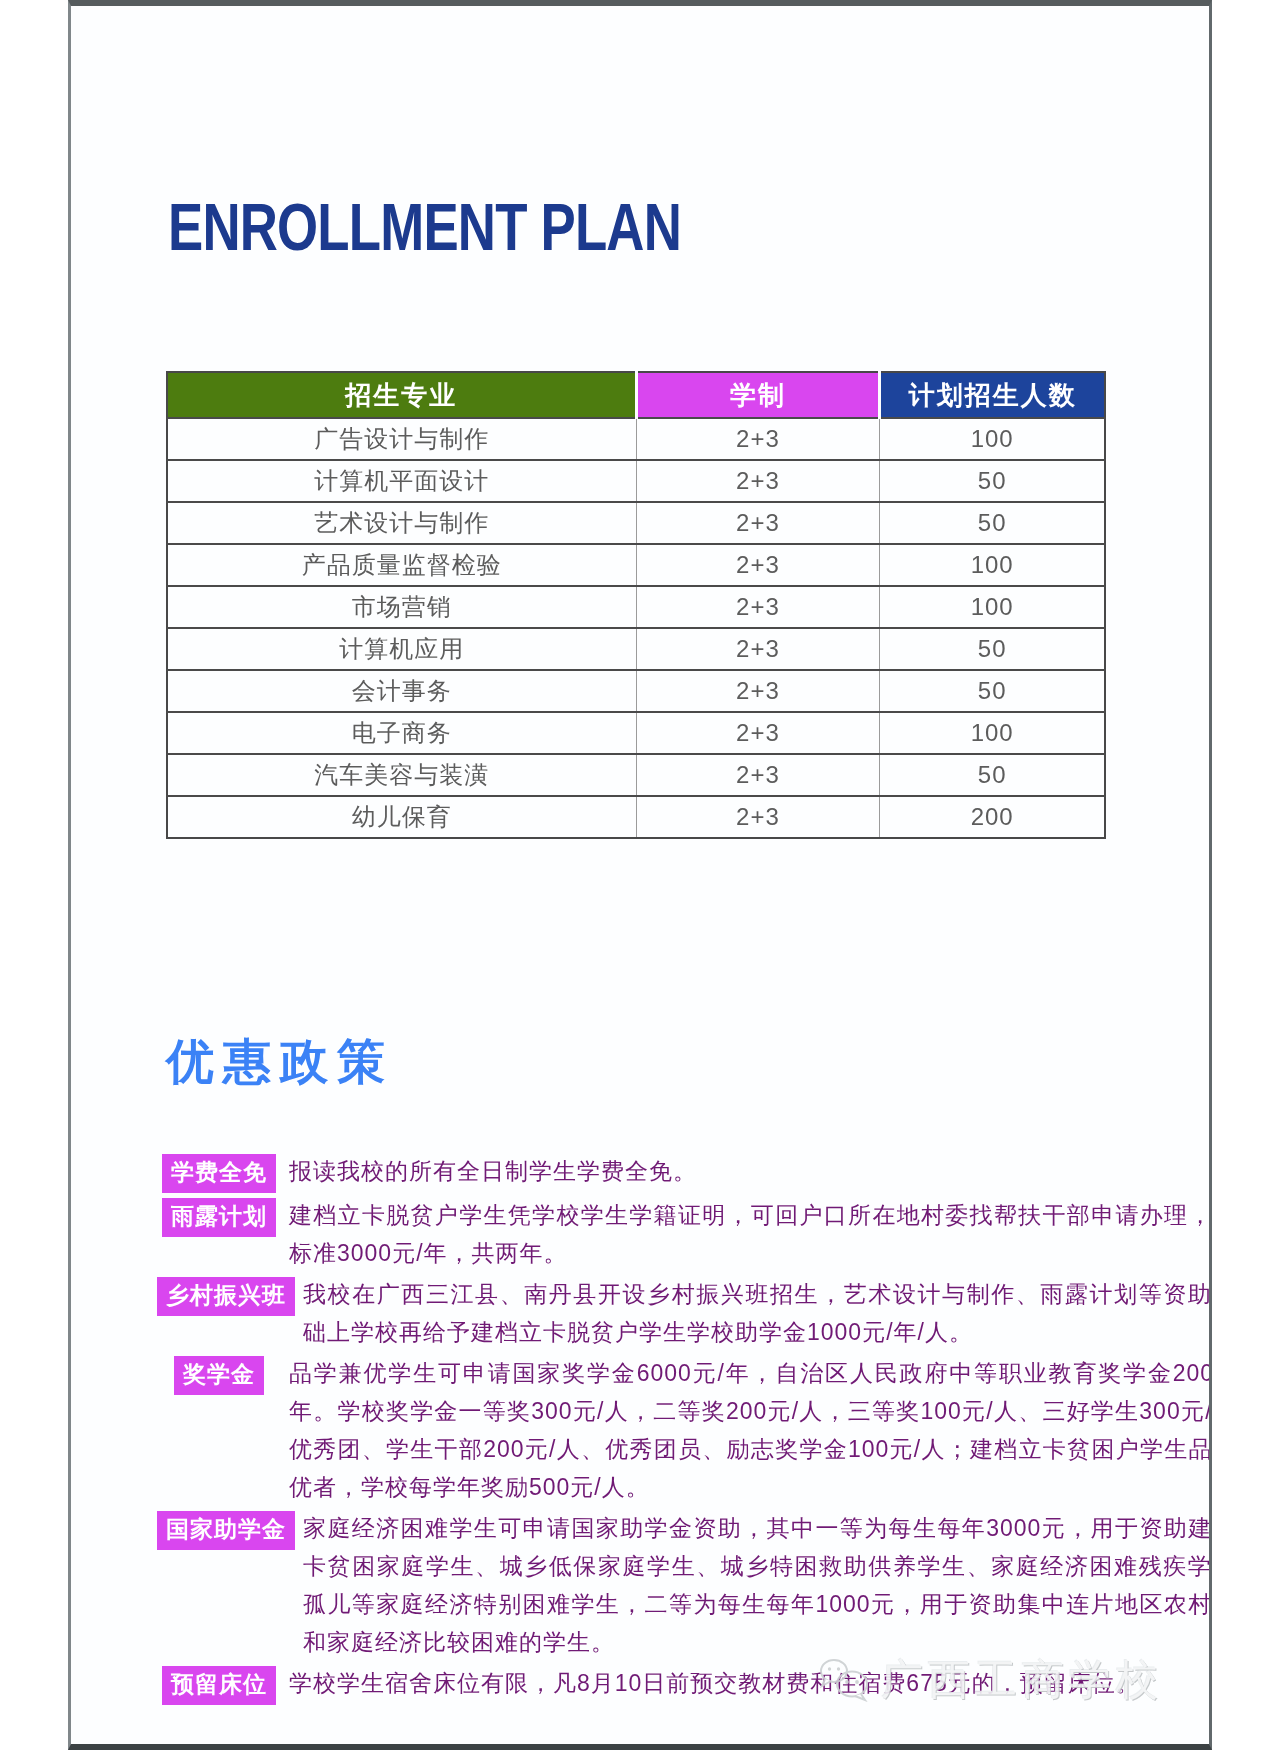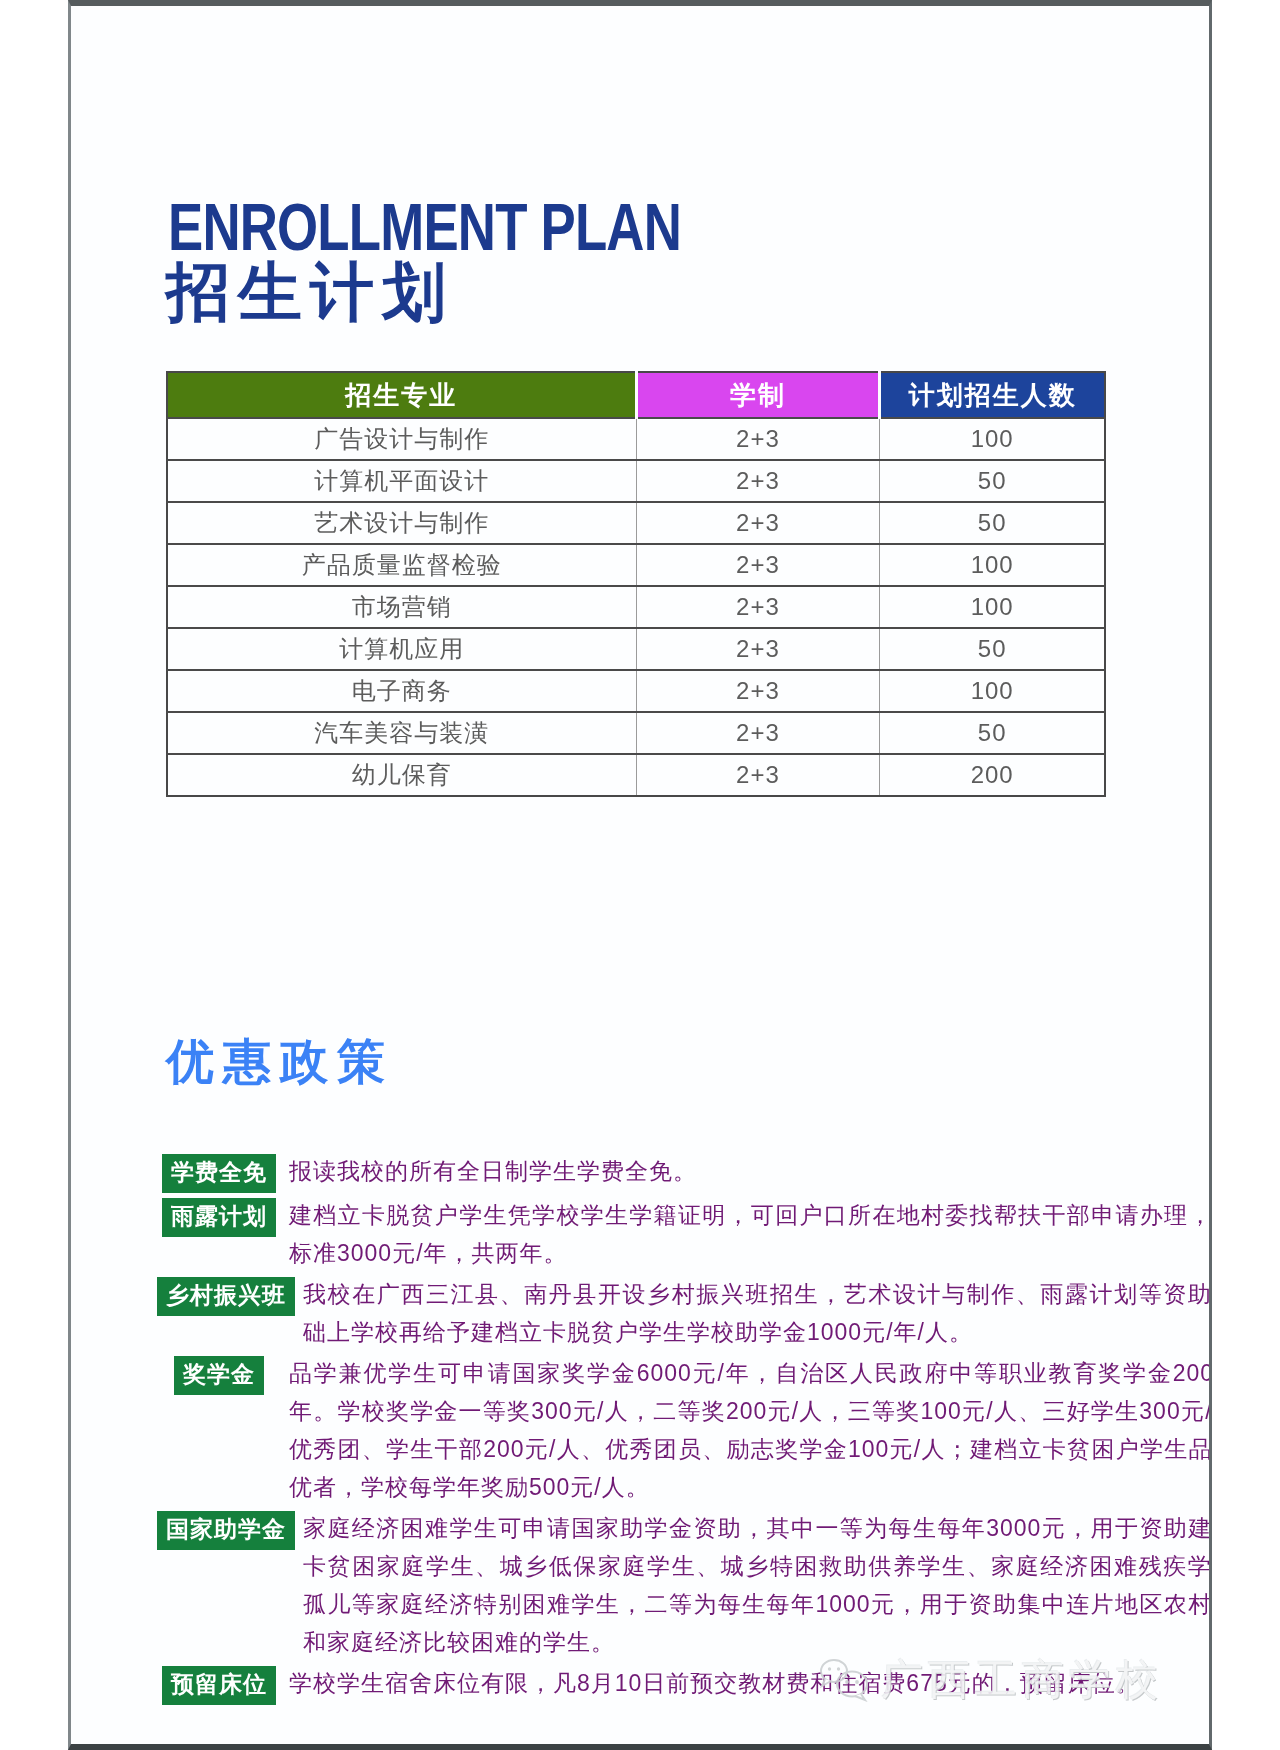--- a/index.html
+++ b/index.html
@@ -66,21 +66,21 @@
     position:absolute; left:86px; top:1146px; width:1104px;
   }
   .policy-item {
     display:flex; align-items:flex-start; margin-bottom:3px;
   }
   .badge-col {
     min-width:124px; display:flex; justify-content:center;
     margin-right:8px; padding-top:2px;
   }
   .badge {
-    background:#15803d; color:#ffffff;
+    background:#d946ef; color:#ffffff;
     font-size:23px; font-weight:bold; letter-spacing:1px;
     padding:3px 9px 5px 9px; white-space:nowrap;
   }
   .policy-text {
     flex:1; font-size:23px; line-height:38px; color:#701a75;
     letter-spacing:1px; text-align:justify; text-align-last:left;
   }
 
   
   .watermark {
@@ -94,21 +94,20 @@
     text-shadow:1px 1px 0 #bfc3c5, -1px -1px 0 #e9ecee;
   }
   .wechat-icon svg { display:block; }
 </style>
 </head>
 <body>
 
 <div class="page">
 
   <div class="title-en">ENROLLMENT PLAN</div>
-  <div class="title-zh">招生计划</div>
 
   <table class="enroll">
     <thead>
       <tr>
         <th class="th-major">招生专业</th>
         <th class="th-duration">学制</th>
         <th class="th-quota">计划招生人数</th>
       </tr>
     </thead>
     <tbody>
@@ -132,20 +131,25 @@
         <td>2+3</td>
         <td>100</td>
       </tr>
       <tr>
         <td>市场营销</td>
         <td>2+3</td>
         <td>100</td>
       </tr>
       <tr>
         <td>计算机应用</td>
+        <td>2+3</td>
+        <td>50</td>
+      </tr>
+      <tr>
+        <td>会计事务</td>
         <td>2+3</td>
         <td>50</td>
       </tr>
       <tr>
         <td>电子商务</td>
         <td>2+3</td>
         <td>100</td>
       </tr>
       <tr>
         <td>汽车美容与装潢</td>

